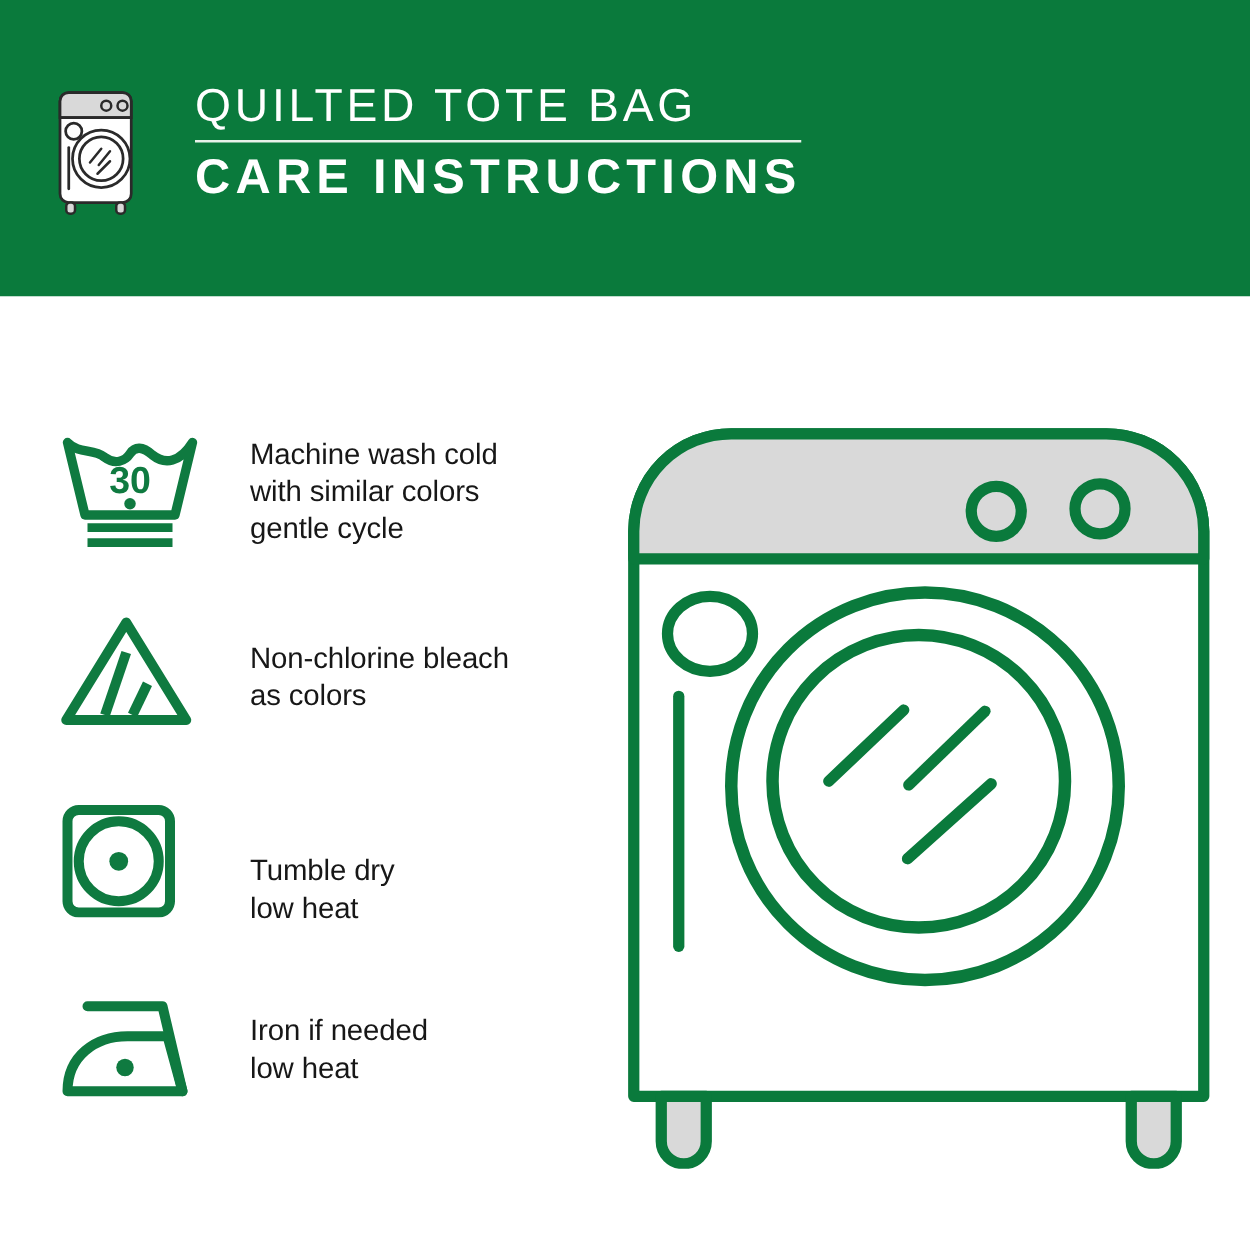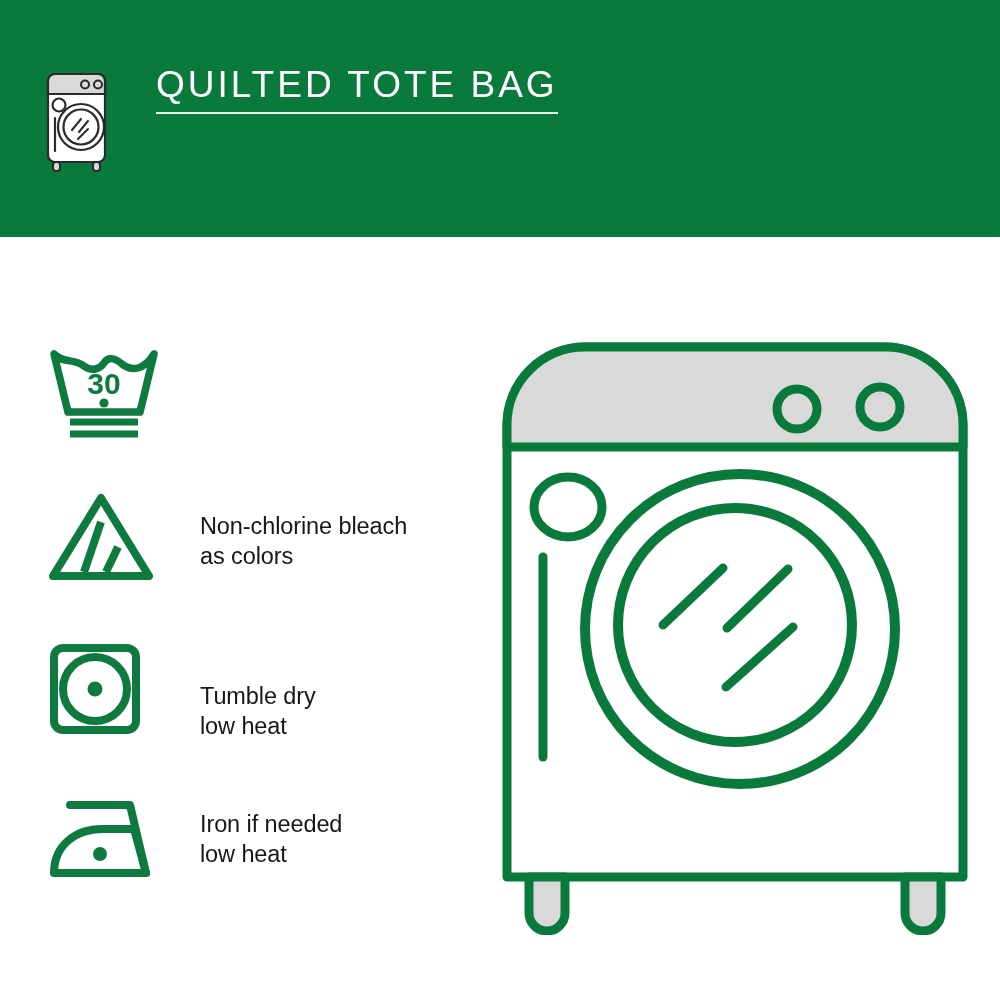--- a/index.html
+++ b/index.html
@@ -152,20 +152,21 @@
         <line x1="35" y1="62" x2="44" y2="51" stroke="#2a2a2a" stroke-width="2" stroke-linecap="round"></line>
         <line x1="34" y1="69" x2="44" y2="59" stroke="#2a2a2a" stroke-width="2" stroke-linecap="round"></line>
 
         <rect x="9" y="92" width="7" height="9" rx="3" fill="#d9d9d9" stroke="#2a2a2a" stroke-width="2"></rect>
         <rect x="49" y="92" width="7" height="9" rx="3" fill="#d9d9d9" stroke="#2a2a2a" stroke-width="2"></rect>
       </svg>
 
       <div class="header-text">
         <div class="title-line1">QUILTED TOTE BAG</div>
         <div class="title-rule"></div>
+        <div class="title-line2">CARE INSTRUCTIONS</div>
       </div>
 
     </div>
   </div>
 
   <div class="care-list">
 
     <div class="care-row r0">
       <div class="care-symbol">
         <svg width="112" height="96" viewBox="0 0 112 96">
@@ -176,20 +177,23 @@
                    C52 25 44 28 36 22
                    C26 14 16 20 6 10 Z" fill="none" stroke="#0f7a40" stroke-width="7.5" stroke-linejoin="round" stroke-linecap="round"></path>
 
           <line x1="22" y1="78" x2="90" y2="78" stroke="#0f7a40" stroke-width="7" stroke-linecap="butt"></line>
           <line x1="22" y1="90" x2="90" y2="90" stroke="#0f7a40" stroke-width="7" stroke-linecap="butt"></line>
 
           <text x="56" y="50" text-anchor="middle" font-family="Liberation Sans, sans-serif" font-size="30" font-weight="700" fill="#0f7a40">30</text>
           <circle cx="56" cy="59" r="4.6" fill="#0f7a40"></circle>
         </svg>
       </div>
+      <div class="care-text">Machine wash cold
+with similar colors
+gentle cycle</div>
     </div>
 
     <div class="care-row r1">
       <div class="care-symbol">
         <svg width="112" height="92" viewBox="0 0 112 92">
           <path d="M53 6 L101 84 L5 84 Z" fill="none" stroke="#0f7a40" stroke-width="8" stroke-linejoin="round"></path>
           <line x1="53" y1="30" x2="36" y2="80" stroke="#0f7a40" stroke-width="8" stroke-linecap="butt"></line>
           <line x1="70" y1="55" x2="58" y2="80" stroke="#0f7a40" stroke-width="8" stroke-linecap="butt"></line>
         </svg>
       </div>

